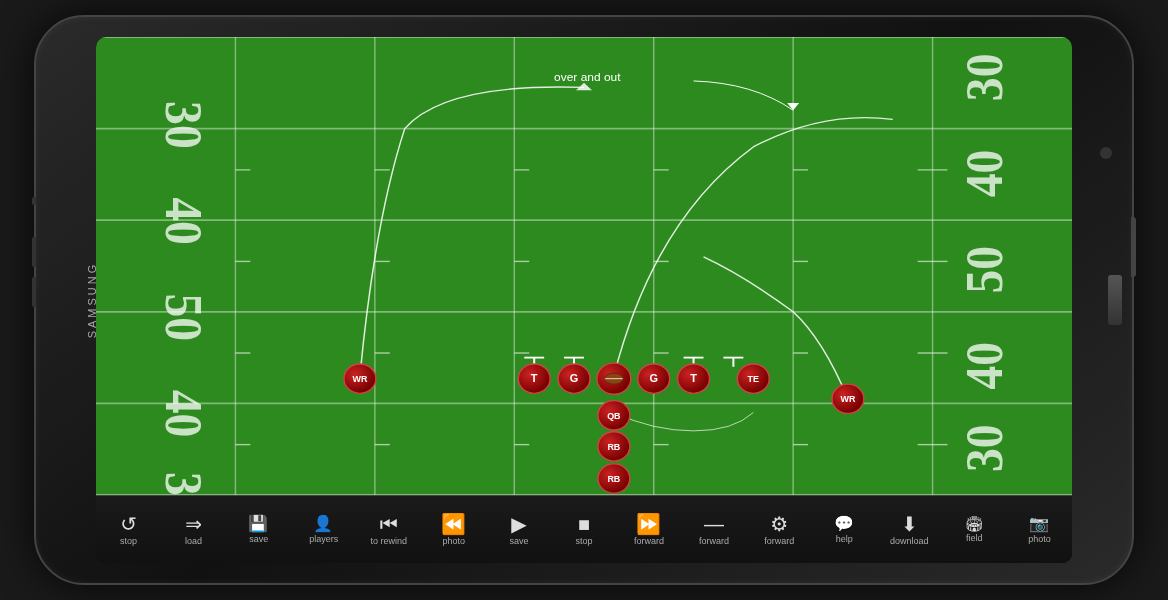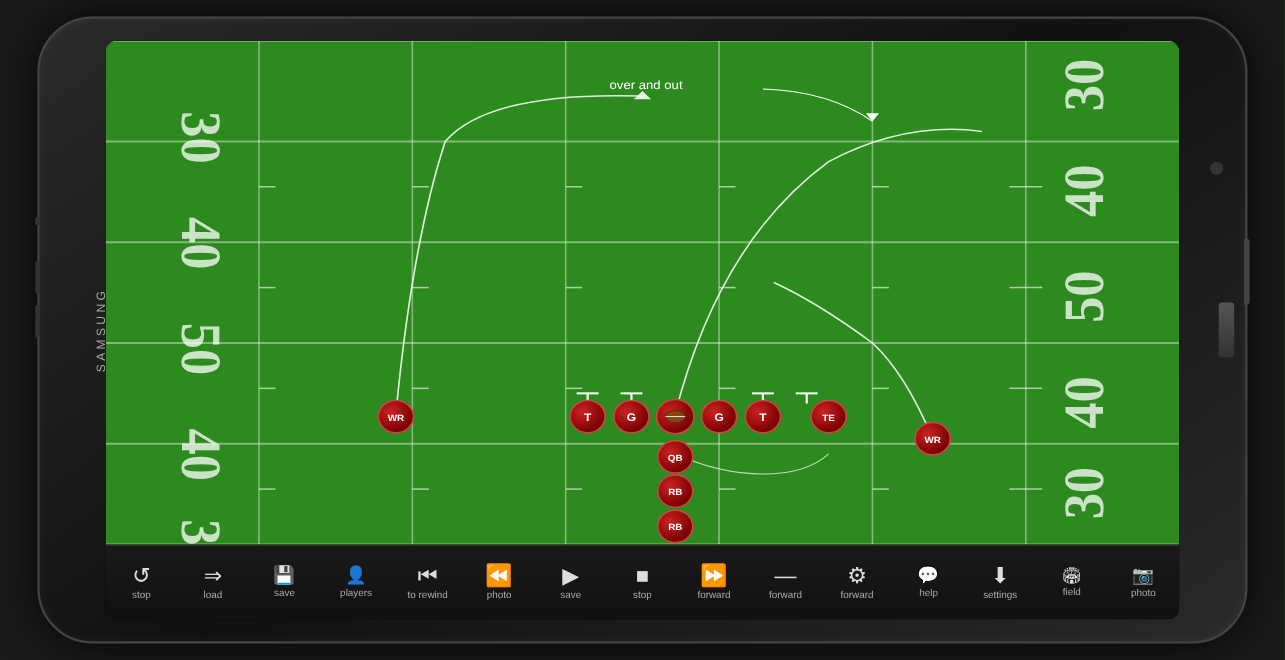--- a/index.html
+++ b/index.html
@@ -365,21 +365,21 @@
       <div class="toolbar-btn">
         <span class="toolbar-icon">⚙</span>
         <span class="toolbar-label">forward</span>
       </div>
       <div class="toolbar-btn">
         <span class="toolbar-icon" style="font-size:16px;">💬</span>
         <span class="toolbar-label">help</span>
       </div>
       <div class="toolbar-btn">
         <span class="toolbar-icon">⬇</span>
-        <span class="toolbar-label">settings</span>
+        <span class="toolbar-label">download</span>
       </div>
       <div class="toolbar-btn">
         <span class="toolbar-icon" style="font-size:15px;">🏟</span>
         <span class="toolbar-label">field</span>
       </div>
       <div class="toolbar-btn">
         <span class="toolbar-icon" style="font-size:16px;">📷</span>
         <span class="toolbar-label">photo</span>
       </div>
     </div>

